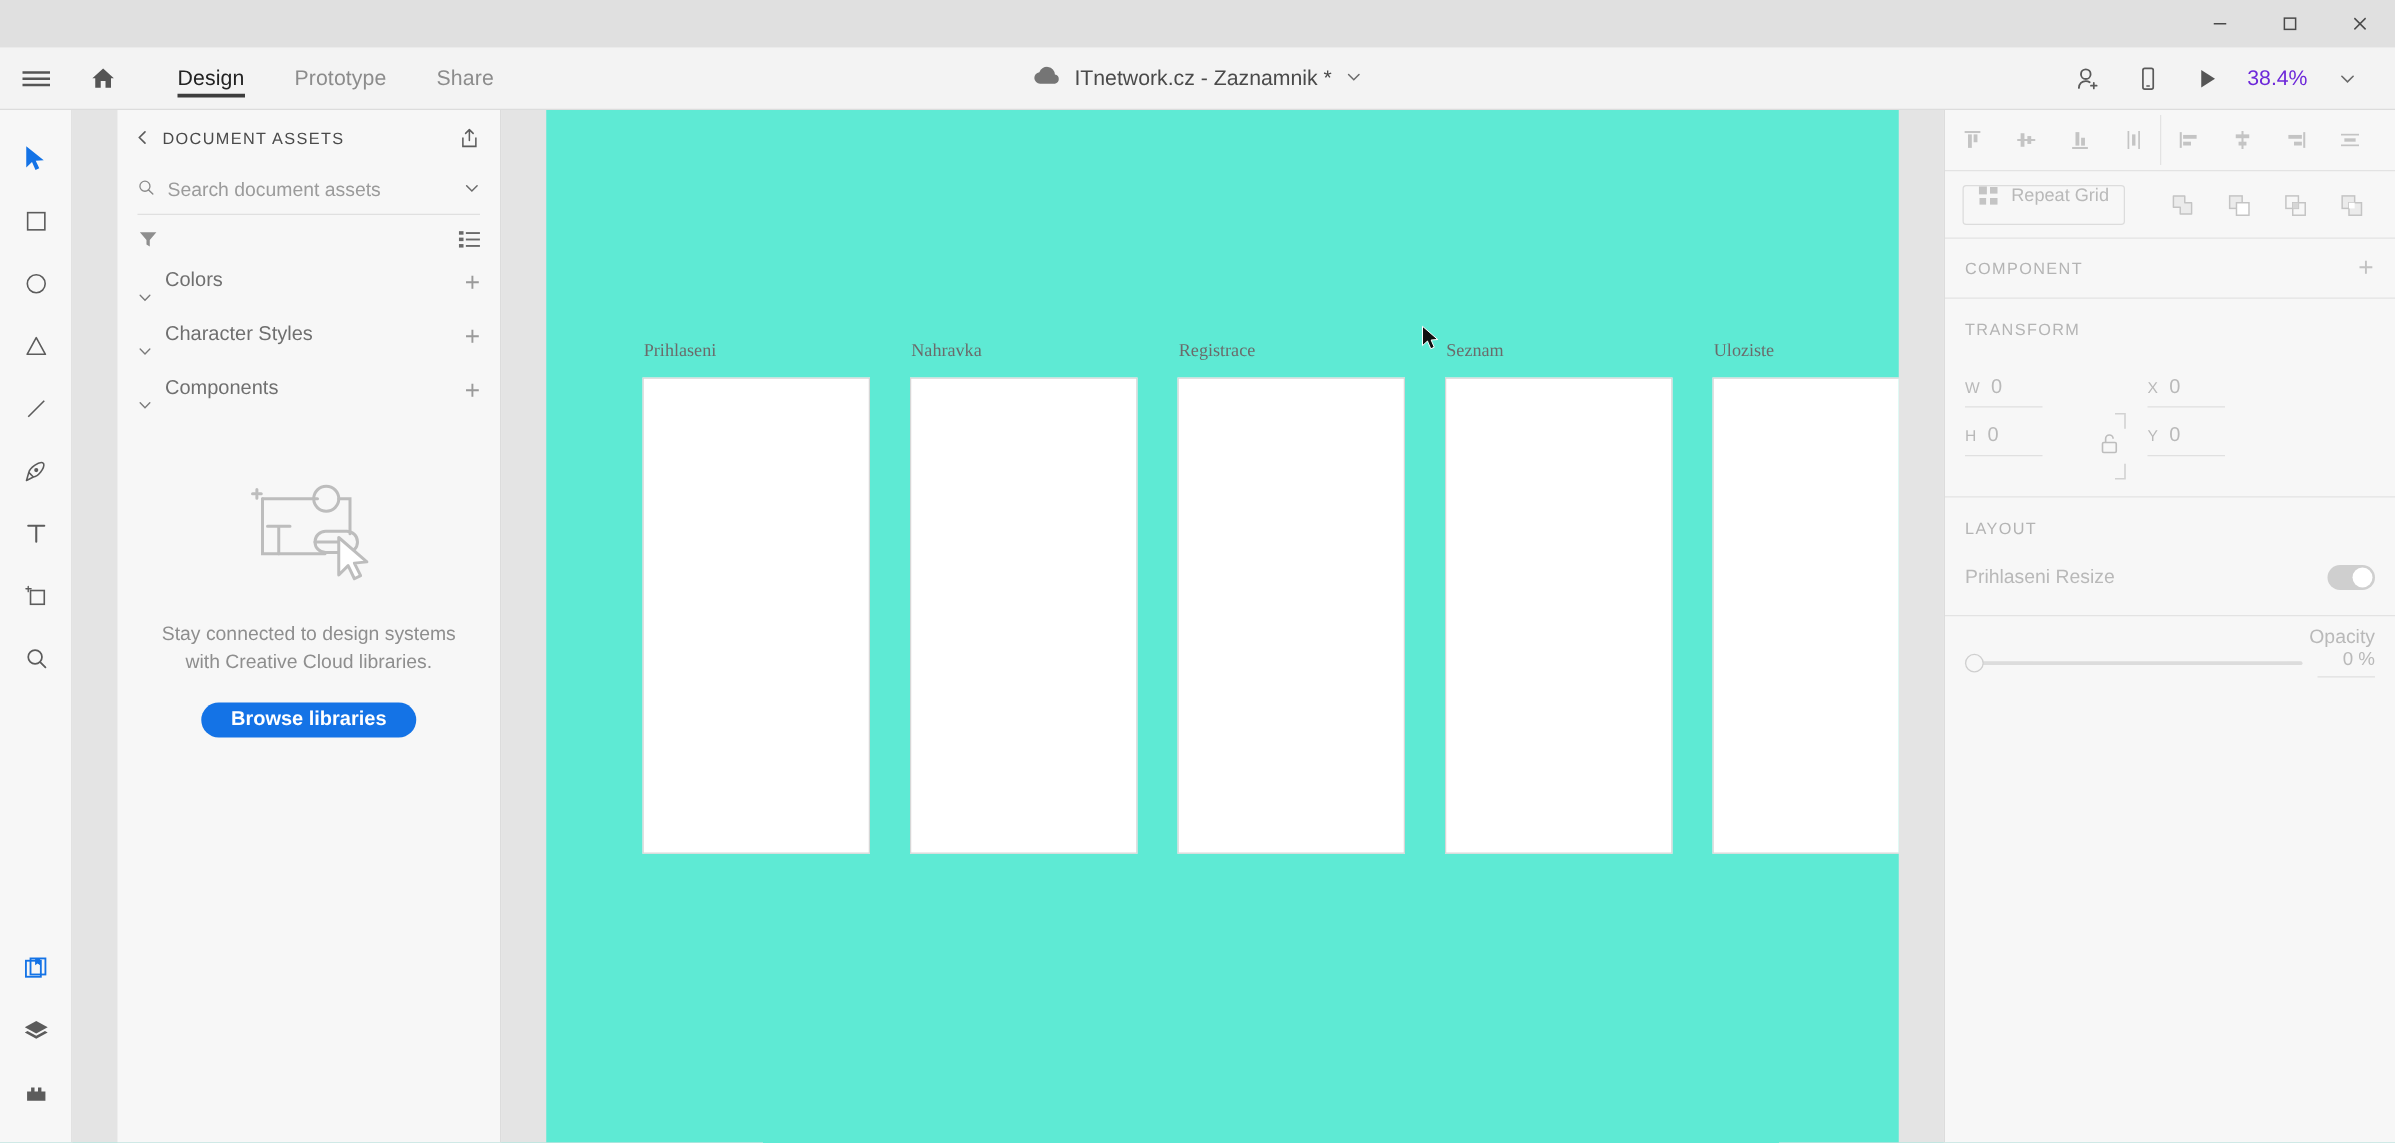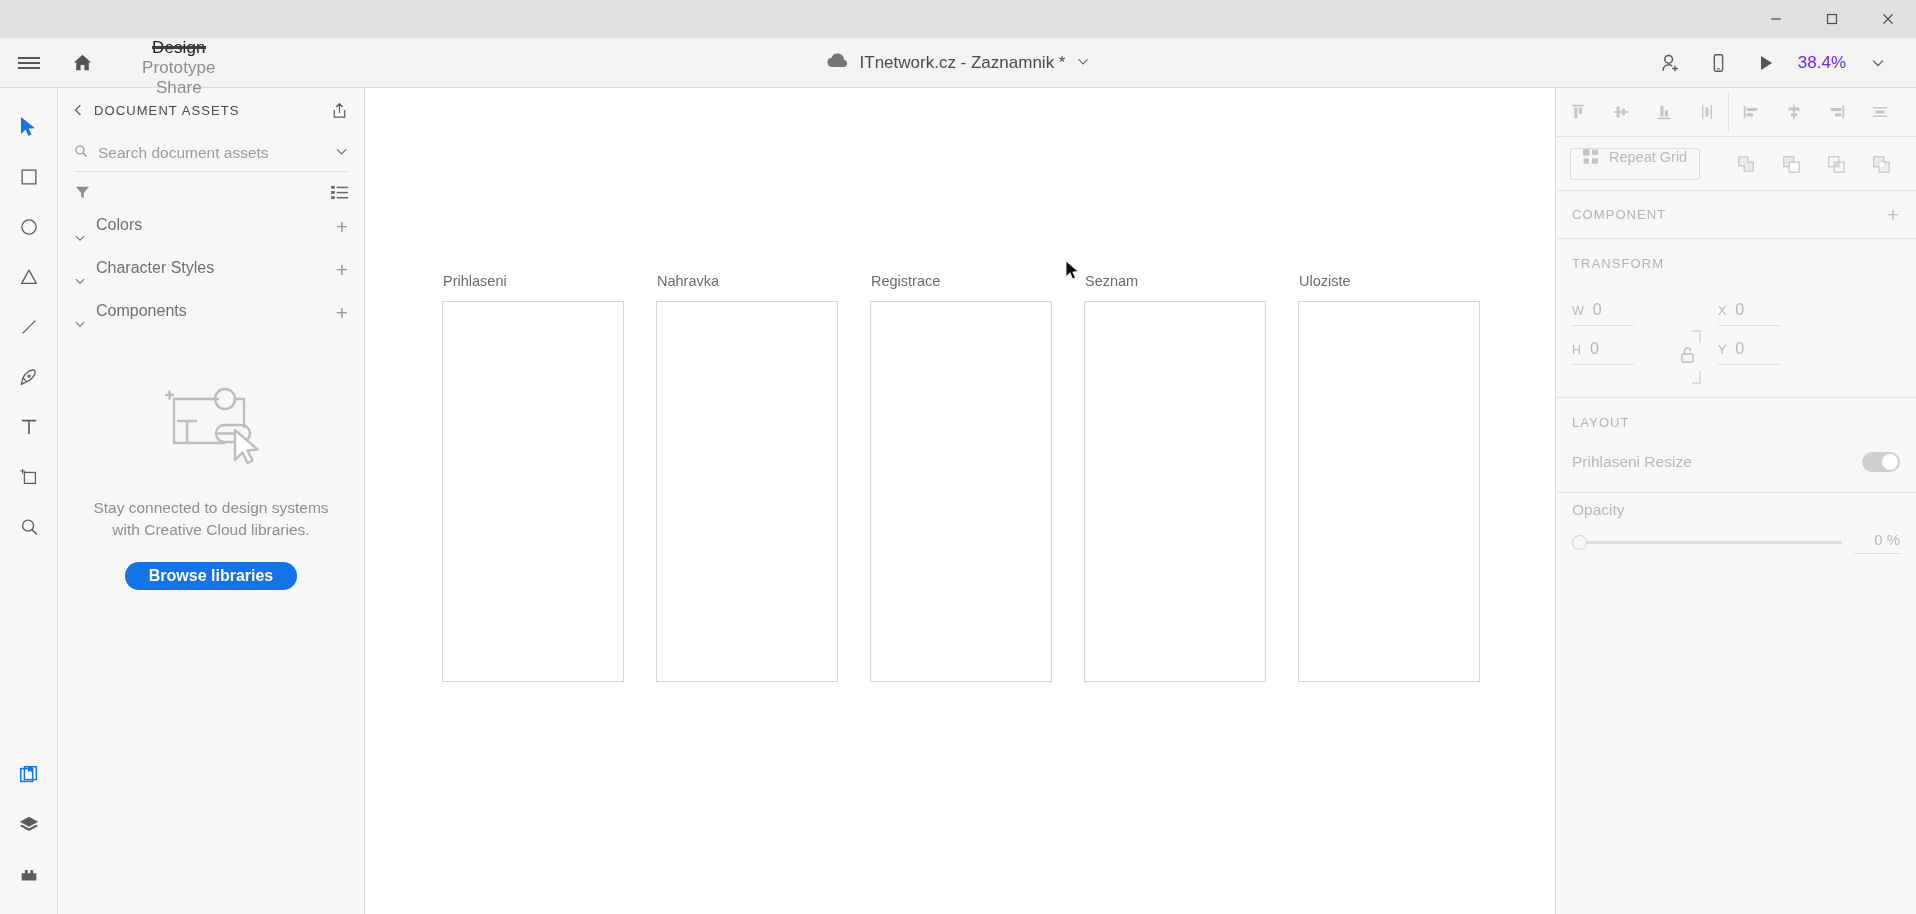--- a/index.html
+++ b/index.html
@@ -26,21 +26,21 @@
   .menubar {
     height: 50px; background: #f3f3f3; flex: none;
     display: flex; align-items: center; position: relative;
     border-bottom: 1px solid #dcdcdc;
   }
   .hamburger { width: 58px; display:flex; align-items:center; justify-content:center; }
   .hamburger span {
     display:block; width: 22px; height: 2px; background: #555; margin: 3px 0;
   }
   .home-btn { width: 48px; display:flex; align-items:center; justify-content:center; }
-  .tabs { display: flex; align-items: center; height: 100%; margin-left: 16px; flex-direction: column; }
+  .tabs { display: flex; align-items: center; height: 100%; margin-left: 16px; }
   .tab {
     position: relative; height: 100%; display: flex; align-items: center;
     padding: 0 20px; font-size: 17px; color: #8c8c8c; letter-spacing: .1px;
   }
   .tab.active { color: #222; }
   .tab.active::after {
     content: ""; position: absolute; left: 20px; right: 20px; bottom: 9px;
     height: 3px; background: #3d3d3d;
   }
   .doc-title {
@@ -48,21 +48,21 @@
     display: flex; align-items: center; gap: 11px;
     font-size: 17px; color: #4a4a4a; white-space: nowrap;
   }
   .menubar-right {
     margin-left: auto; display: flex; align-items: center; gap: 4px; padding-right: 16px;
   }
   .mb-icon { width: 44px; height: 44px; display:flex; align-items:center; justify-content:center; color:#4a4a4a; }
   .zoom-val { font-size: 17px; color: #6d28d9; padding: 0 6px; min-width: 58px; text-align: right; }
 
   
-  .bodyrow { flex: 1; display: flex; min-height: 0; }
+  .bodyrow { flex: 1; display: flex; min-height: 0; gap: 36px; }
 
   
   .toolrail {
     width: 58px; background: #f7f7f7; flex: none;
     border-right: 1px solid #dcdcdc;
     display: flex; flex-direction: column; align-items: center;
     padding-top: 14px; position: relative;
   }
   .tool { width: 58px; height: 50px; display:flex; align-items:center; justify-content:center; color: #5c5c5c; }
   .tool.active { color: #1473e6; }
@@ -104,21 +104,21 @@
   .empty-state { padding: 36px 24px 0; text-align: center; }
   .empty-art { display:flex; justify-content:center; margin-bottom: 20px; }
   .empty-text { font-size: 15.5px; color: #8e8e8e; line-height: 1.45; padding: 0 8px; }
   .browse-btn {
     margin: 20px auto 0; display:block; background: #1473e6; color:#fff; border:none;
     border-radius: 20px; height: 28px; padding: 0 24px; font-size: 16px; font-weight: bold;
     font-family: inherit; cursor: pointer;
   }
 
   
-  .canvas { flex: 1; background: #ffffff; position: relative; overflow: hidden; }
+  .canvas { flex: 1; background: #5eead4; position: relative; overflow: hidden; font-family: Liberation Serif, serif; }
   .artboards { position: absolute; left: 77px; top: 185px; display: flex; gap: 32px; }
   .ab-wrap { display: flex; flex-direction: column; }
   .ab-label { font-size: 14.5px; color: #6b6b6b; margin-bottom: 12px; padding-left: 1px; }
   .ab { width: 182px; height: 381px; background: #fff; border: 1px solid #d6d6d6; }
   .cursor { position: absolute; left: 700px; top: 172px; }
 
   
   .props {
     width: 361px; background: #f7f7f7; flex: none;
     border-left: 1px solid #dcdcdc; display: flex; flex-direction: column;
@@ -161,21 +161,21 @@
   .layout-body { padding: 6px 16px 20px; border-bottom: 1px solid #e3e3e3; display:flex; align-items:center; }
   .layout-label { font-size: 15.5px; color: #b9b9b9; flex: 1; }
   .toggle {
     width: 38px; height: 20px; border-radius: 10px; background: #cfcfcf; position: relative;
   }
   .toggle .knob {
     position: absolute; right: 2px; top: 2px; width: 16px; height: 16px;
     border-radius: 50%; background: #fff;
   }
   .appear-body { padding: 8px 16px 20px; }
-  .op-label { font-size: 15.5px; color: #b9b9b9; margin-bottom: 12px; }
+  .op-label { font-size: 15.5px; color: #b9b9b9; margin-bottom: 0; text-align: right; }
   .op-row { display: flex; align-items: center; gap: 12px; }
   .op-slider { flex: 1; position: relative; height: 18px; display:flex; align-items:center; }
   .op-track { width: 100%; height: 3px; background: #dcdcdc; border-radius: 2px; }
   .op-knob {
     position: absolute; left: 0; width: 15px; height: 15px; border-radius: 50%;
     background: #f7f7f7; border: 1.5px solid #cfcfcf;
   }
   .op-val { font-size: 15px; color: #b9b9b9; width: 46px; text-align: right; }
   .op-val-wrap { display:flex; flex-direction: column; align-items: flex-end; gap: 5px; }
   .op-val-uline { width: 46px; height: 1px; background: #e0e0e0; }

